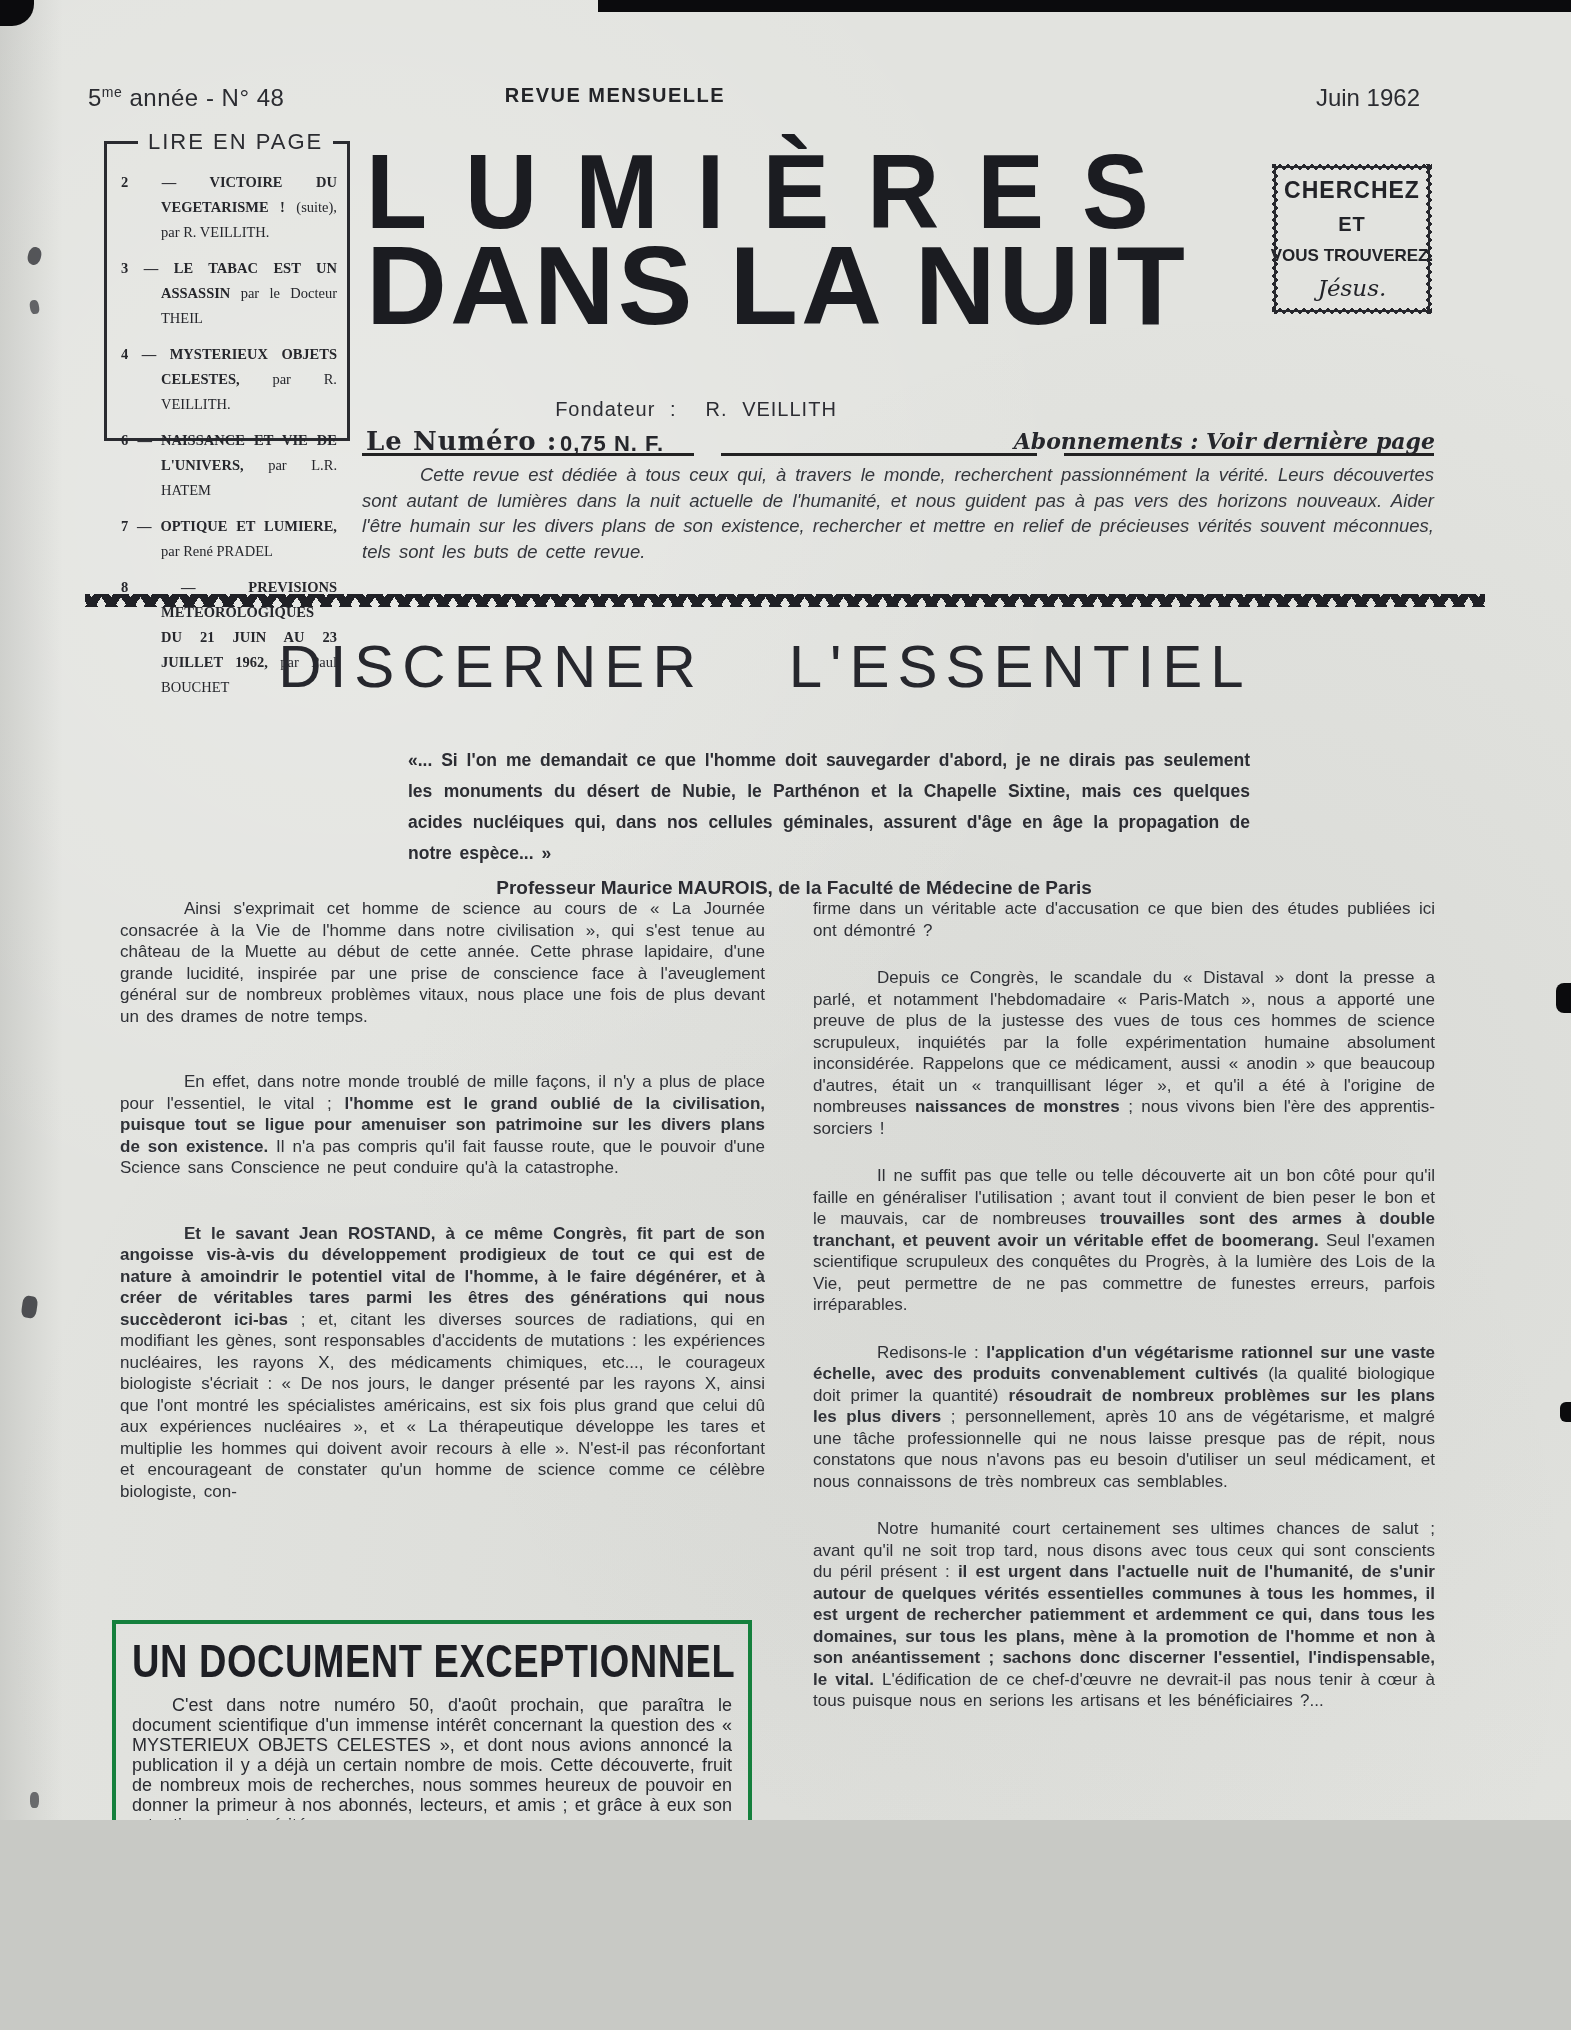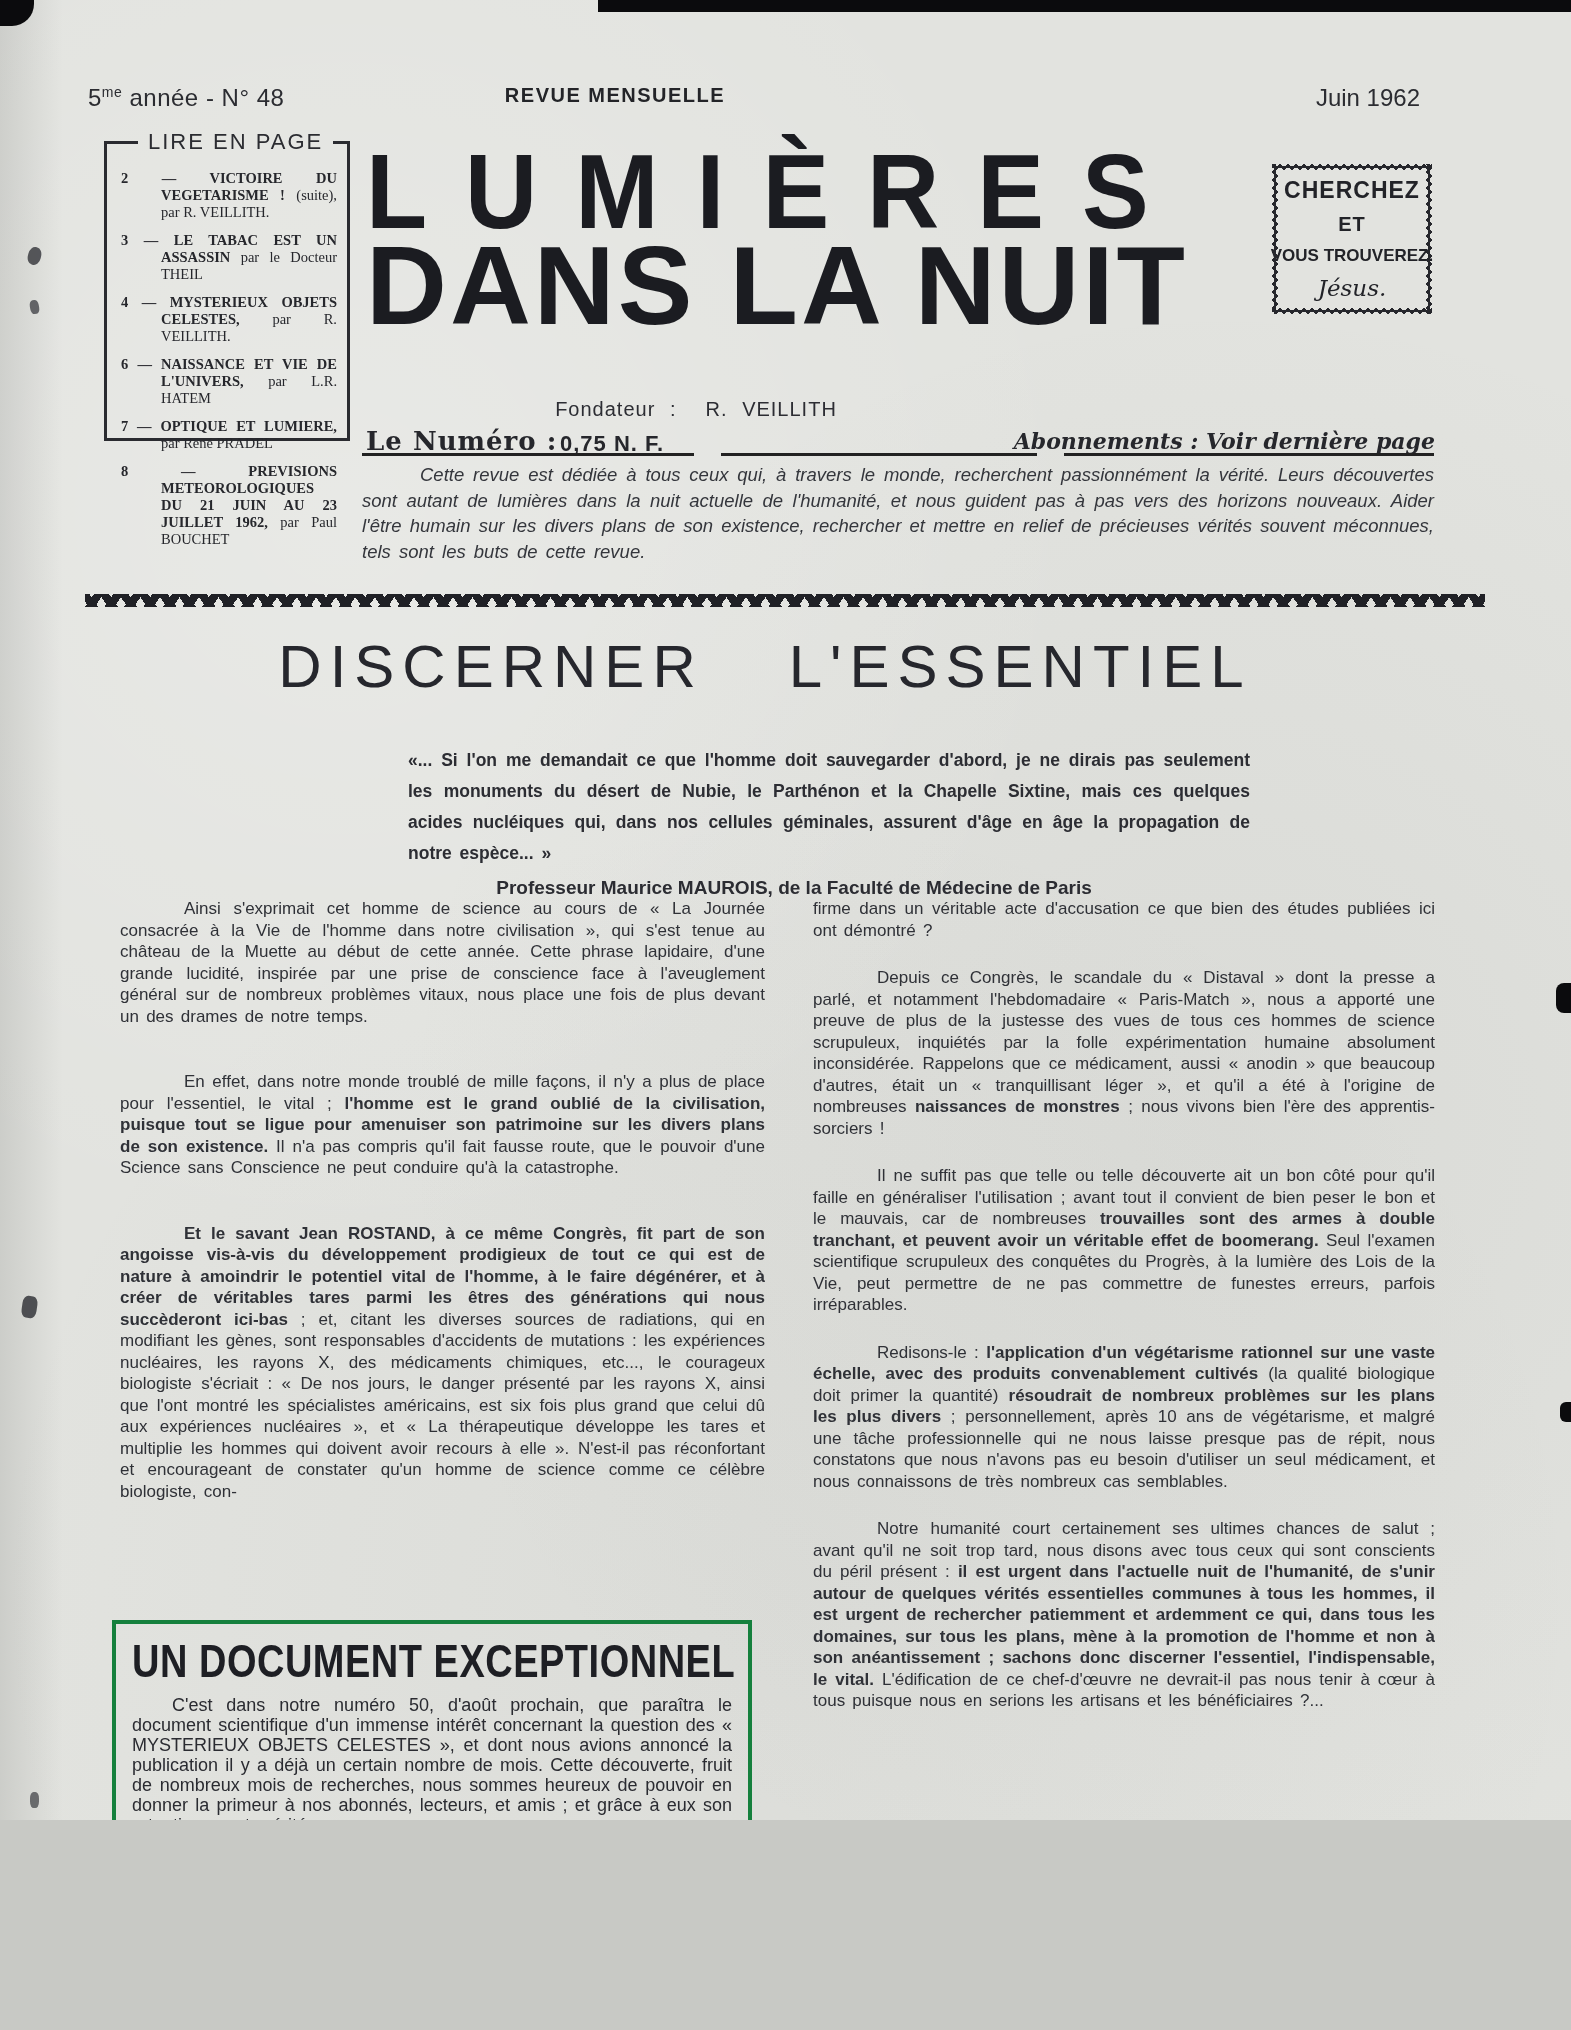--- a/index.html
+++ b/index.html
@@ -19,21 +19,21 @@
   .date{left:1270px;top:84px;width:150px;text-align:right;font-size:24px;color:#2b2c31;}
 
   
   .toc-box{left:104px;top:142px;width:240px;height:296px;border:3px solid #2a2b30;border-top:none;}
   .toc-title-row{position:absolute;top:-13px;left:-3px;right:-3px;display:flex;align-items:center;}
   .toc-title-row .seg{height:3px;background:#2a2b30;}
   .toc-title-row .seg.s1{width:34px;}
   .toc-title-row .seg.s2{flex:1;}
   .toc-title{padding:0 10px;font-size:22px;letter-spacing:2px;color:#2b2c31;white-space:nowrap;}
   .toc-list{padding:28px 10px 0 14px;}
-  .toc-item{font-family:"Liberation Serif",serif;font-weight:bold;font-size:14.5px;line-height:17px;
+  .toc-item{font-family:"Liberation Serif",serif;font-weight:bold;font-size:14.5px;line-height:25px;
             margin-bottom:11px;padding-left:40px;text-indent:-40px;color:#26272c;text-align:justify;}
   .toc-item .run.normal{font-weight:normal;}
 
   
   .mh1{left:366px;top:138px;font-size:100px;line-height:1;font-weight:bold;letter-spacing:38px;
        transform:scaleY(1.06);transform-origin:left top;color:#1b1c21;white-space:nowrap;}
   .mh2{left:366px;top:230px;font-size:112px;line-height:1;font-weight:bold;letter-spacing:3px;
        transform:scaleY(1.0);transform-origin:left top;color:#1b1c21;white-space:nowrap;}
   .founder{left:366px;top:398px;width:660px;text-align:center;font-size:20px;letter-spacing:1px;word-spacing:8px;color:#2c2d33;}
 

